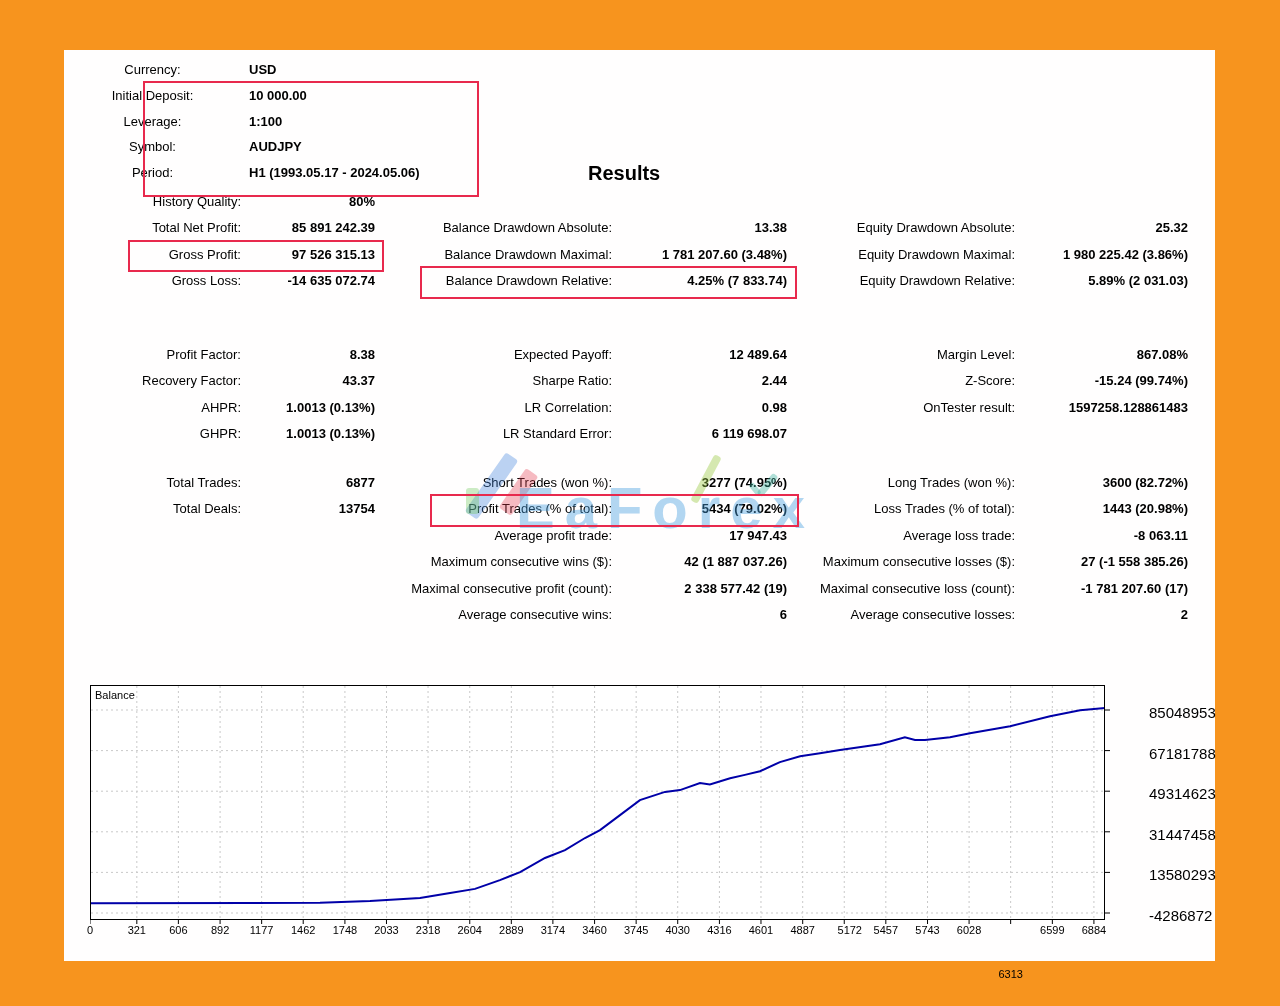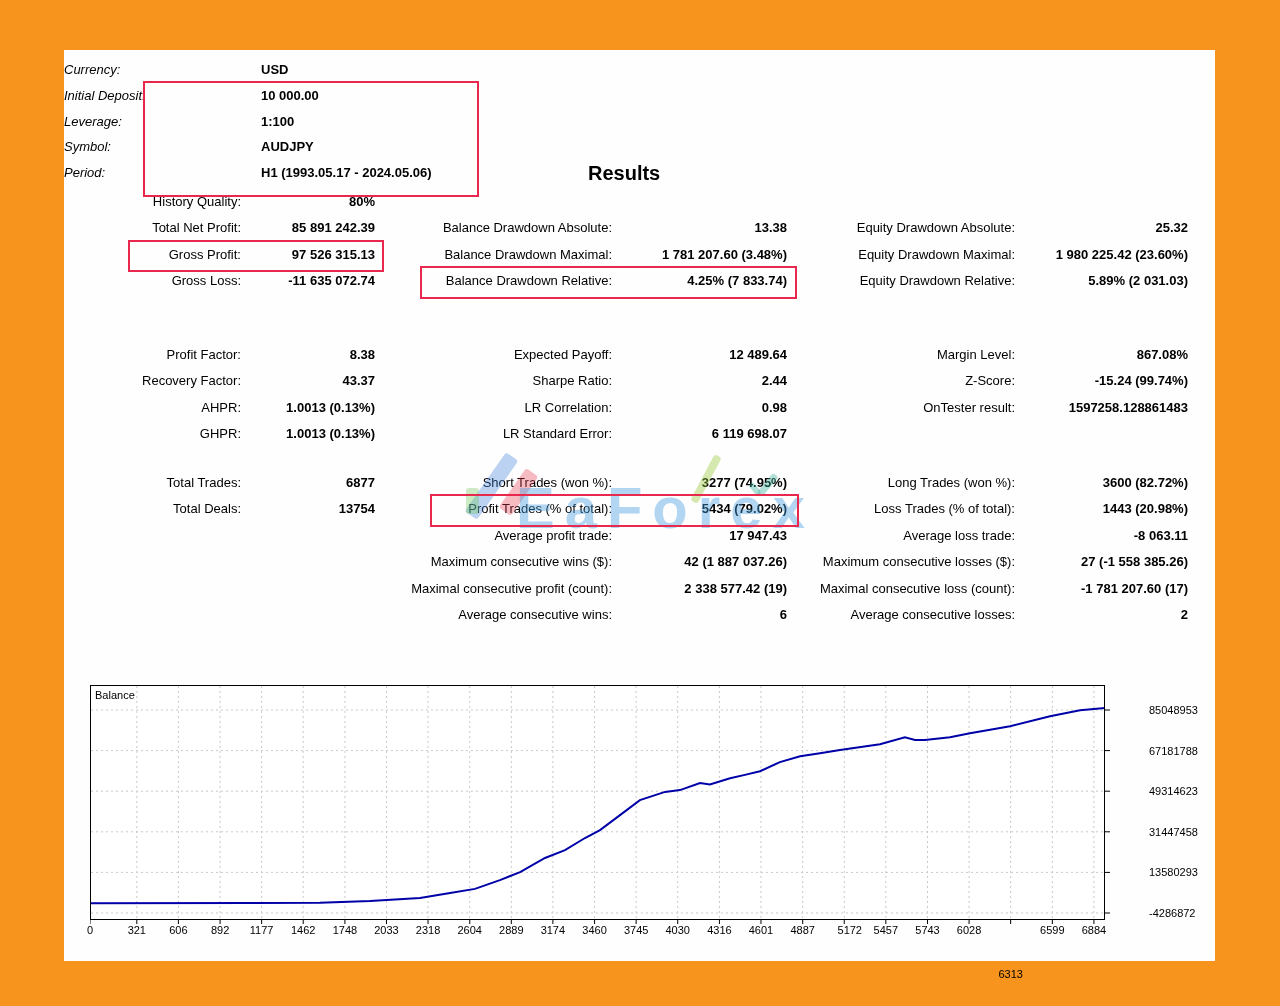--- a/index.html
+++ b/index.html
@@ -9,21 +9,21 @@
     font-family:"Liberation Sans","DejaVu Sans",sans-serif;
     color:#000;overflow:hidden;
   }
   .card{
     position:absolute;left:64px;top:50px;width:1151px;height:911px;
     background:#fffefe;
   }
   
   .hdr{position:absolute;left:0;top:7px;width:640px;}
   .hdr-row{display:flex;height:25.7px;align-items:center;}
-  .hdr-label{width:177px;text-align:left;padding-right:20px;font-size:13px;font-style:italic;}
+  .hdr-label{width:177px;text-align:center;padding-right:8px;font-size:13px;}
   .hdr-value{font-weight:700;font-size:13px;white-space:nowrap;}
   .results-title{position:absolute;left:524px;top:112px;font-size:20px;font-weight:700;}
   
   .rbox{position:absolute;border:2px solid #e8294d;pointer-events:none;z-index:5;}
   .rbox.b1{left:79px;top:31px;width:332px;height:112px;}
   .rbox.b2{left:64px;top:190px;width:252px;height:28px;}
   .rbox.b3{left:356px;top:216px;width:373px;height:29px;}
   .rbox.b4{left:366px;top:444px;width:365px;height:29px;}
   
   .stats{position:absolute;left:0;width:1124px;}
@@ -40,21 +40,21 @@
   .wm-s1{left:420px;top:400px;width:15px;height:72px;background:rgba(60,130,220,0.35);transform:rotate(35deg);}
   .wm-s2{left:447px;top:418px;width:15px;height:48px;background:rgba(230,60,80,0.35);transform:rotate(35deg);}
   .wm-s3{left:402px;top:438px;width:13px;height:26px;background:rgba(110,200,90,0.35);}
   .wm-s4{left:638px;top:403px;width:8px;height:52px;background:rgba(150,200,60,0.40);transform:rotate(28deg);}
   .wm-s5{left:700px;top:422px;width:7px;height:26px;background:rgba(60,180,160,0.40);transform:rotate(40deg);}
   .wm-s6{left:688px;top:432px;width:6px;height:14px;background:rgba(60,180,160,0.40);transform:rotate(-40deg);}
   
   .chart-wrap{position:absolute;left:26px;top:635px;width:1023px;height:241px;}
   .balance-label{position:absolute;left:31px;top:639px;font-size:11px;z-index:3;}
   .y-labels{position:absolute;left:1049px;top:635px;width:100px;height:241px;}
-  .y-label{position:absolute;font-size:11px;white-space:nowrap;padding-left:36px;}
+  .y-label{position:absolute;font-size:15px;white-space:nowrap;padding-left:36px;}
   .x-labels{position:absolute;left:26px;top:874px;width:1060px;height:14px;}
   .x-label{position:absolute;font-size:11px;width:44px;text-align:center;}
 </style>
 </head>
 <body>
 
 <div class="card">
 
   <div class="hdr" id="hdr">
       <div class="hdr-row">
@@ -102,25 +102,25 @@
         <div class="val">13.38</div>
         <div class="lbl">Equity Drawdown Absolute:</div>
         <div class="val">25.32</div>
       </div>
       <div class="srow">
         <div class="lbl">Gross Profit:</div>
         <div class="val">97 526 315.13</div>
         <div class="lbl">Balance Drawdown Maximal:</div>
         <div class="val">1 781 207.60 (3.48%)</div>
         <div class="lbl">Equity Drawdown Maximal:</div>
-        <div class="val">1 980 225.42 (23.60%)</div>
+        <div class="val">1 980 225.42 (3.86%)</div>
       </div>
       <div class="srow">
         <div class="lbl">Gross Loss:</div>
-        <div class="val">-11 635 072.74</div>
+        <div class="val">-14 635 072.74</div>
         <div class="lbl">Balance Drawdown Relative:</div>
         <div class="val">4.25% (7 833.74)</div>
         <div class="lbl">Equity Drawdown Relative:</div>
         <div class="val">5.89% (2 031.03)</div>
       </div>
     </div>
   <div class="stats gb">
       <div class="srow">
         <div class="lbl">Profit Factor:</div>
         <div class="val">8.38</div>

